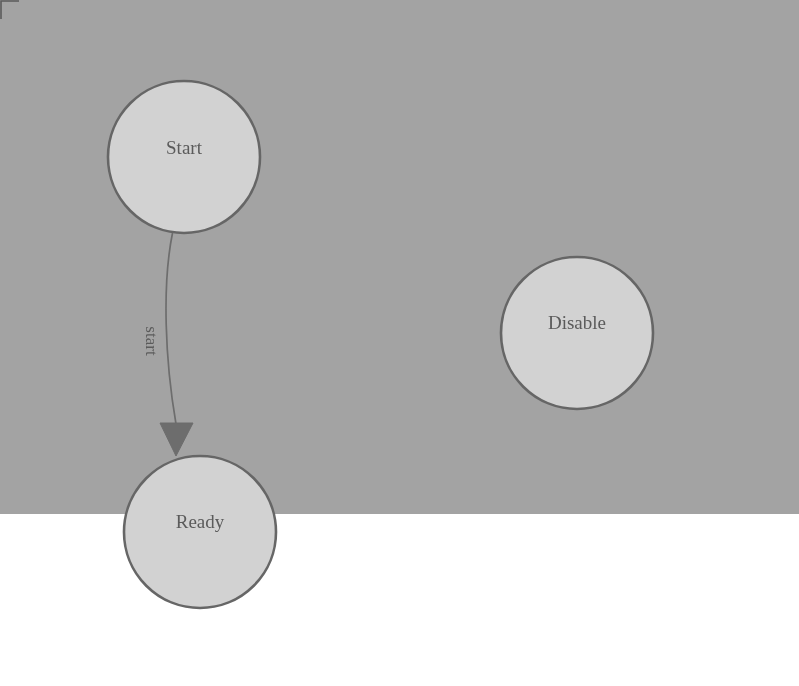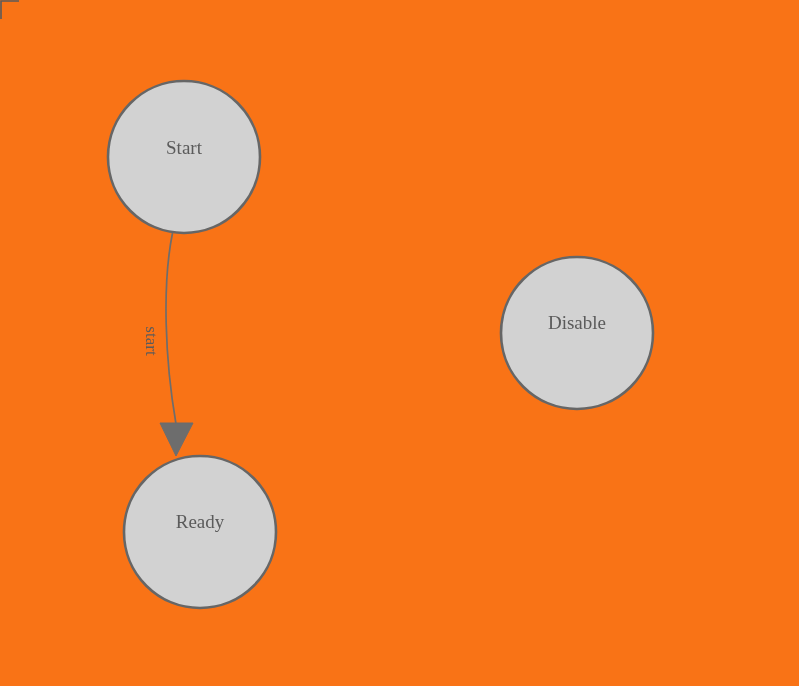--- a/index.html
+++ b/index.html
@@ -9,22 +9,22 @@
   }
   body {
     width: 799px;
     height: 686px;
     overflow: hidden;
     font-family: "Liberation Serif", "DejaVu Serif", serif;
   }
   #canvas-root {
     position: relative;
     width: 799px;
-    height: 686px;
-    background: #f97316;
+    height: 514px;
+    background: #a3a3a3;
   }
   #diagram-svg {
     position: absolute;
     left: 0;
     top: 0;
     width: 799px;
     height: 686px;
     display: block;
   }
   .state-node-circle {

